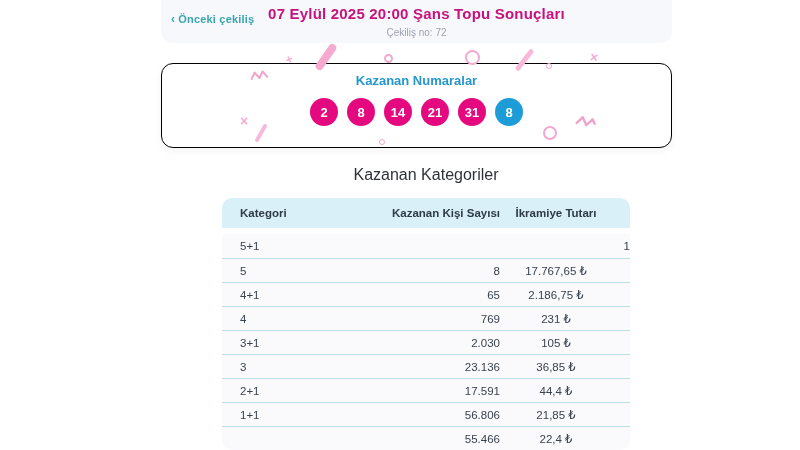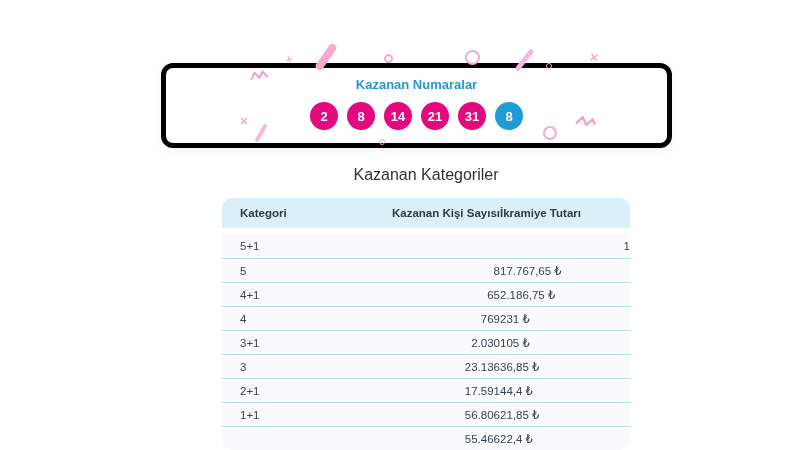--- a/index.html
+++ b/index.html
@@ -13,21 +13,21 @@
   .back-link { position:absolute; left:10px; top:12px; color:#3aa4ae; font-size:11px;
                font-weight:bold; cursor:pointer; letter-spacing:.2px; }
   .back-link .chev { font-size:12px; margin-right:3px; }
   .page-title { position:absolute; left:0; top:5px; width:100%; text-align:center;
                 color:#c9117e; font-size:15px; font-weight:bold; letter-spacing:.2px; }
   .draw-no { position:absolute; left:0; top:27px; width:100%; text-align:center;
              color:#9ca3af; font-size:10px; }
 
   
   .numbers-card { position:absolute; left:161px; top:63px; width:511px; height:85px;
-                  background:#ffffff; border:5px solid #000000; border-radius:12px;
+                  background:#ffffff; border:1px solid #000000; border-radius:12px;
                   box-shadow:0 3px 8px rgba(40,40,80,.05); z-index:2; }
   .numbers-heading { position:absolute; left:0; top:9px; width:100%; text-align:center;
                      color:#2697ce; font-size:13px; font-weight:bold; }
   .balls { position:absolute; left:0; top:34px; width:100%; display:flex;
            justify-content:center; gap:9px; }
   .ball { width:28px; height:28px; border-radius:50%; background:#e4097f; color:#fff;
           font-size:13px; font-weight:bold; display:flex; align-items:center;
           justify-content:center; }
   .ball.plus { background:#1e9cd7; }
 
@@ -43,27 +43,34 @@
   .table-wrap { position:absolute; left:222px; top:198px; width:408px; }
   .thead { display:flex; height:30px; align-items:center; background:#d9f0f9;
            border-radius:10px 10px 0 0; color:#2d3a47; font-size:11.5px; font-weight:bold;
            margin-bottom:6px; }
   .trow { display:flex; height:24px; align-items:center; background:#fafafd;
           color:#39424e; font-size:11.5px; }
   .trow + .trow { border-top:1px solid #bcdfe5; }
   .trow:last-child { border-radius:0 0 10px 10px; }
   .c1 { width:120px; padding-left:18px; text-align:left; }
   .c2 { flex:1; text-align:right; }
-  .c3 { width:130px; padding-right:18px; text-align:left; }
+  .c3 { width:130px; padding-right:18px; text-align:center; }
 </style>
 </head>
 <body>
 
 <div class="stage">
 
+  <div class="header-card">
+    <div class="back-link">
+      <span class="chev">‹</span><span>Önceki çekiliş</span>
+    </div>
+    <div class="page-title">07 Eylül 2025 20:00 Şans Topu Sonuçları</div>
+    <div class="draw-no">Çekiliş no: 72</div>
+  </div>
 
   <div class="numbers-card">
     <div class="numbers-heading">Kazanan Numaralar</div>
     <div class="balls">
       <div class="ball">2</div>
       <div class="ball">8</div>
       <div class="ball">14</div>
       <div class="ball">21</div>
       <div class="ball">31</div>
       <div class="ball plus">8</div>

